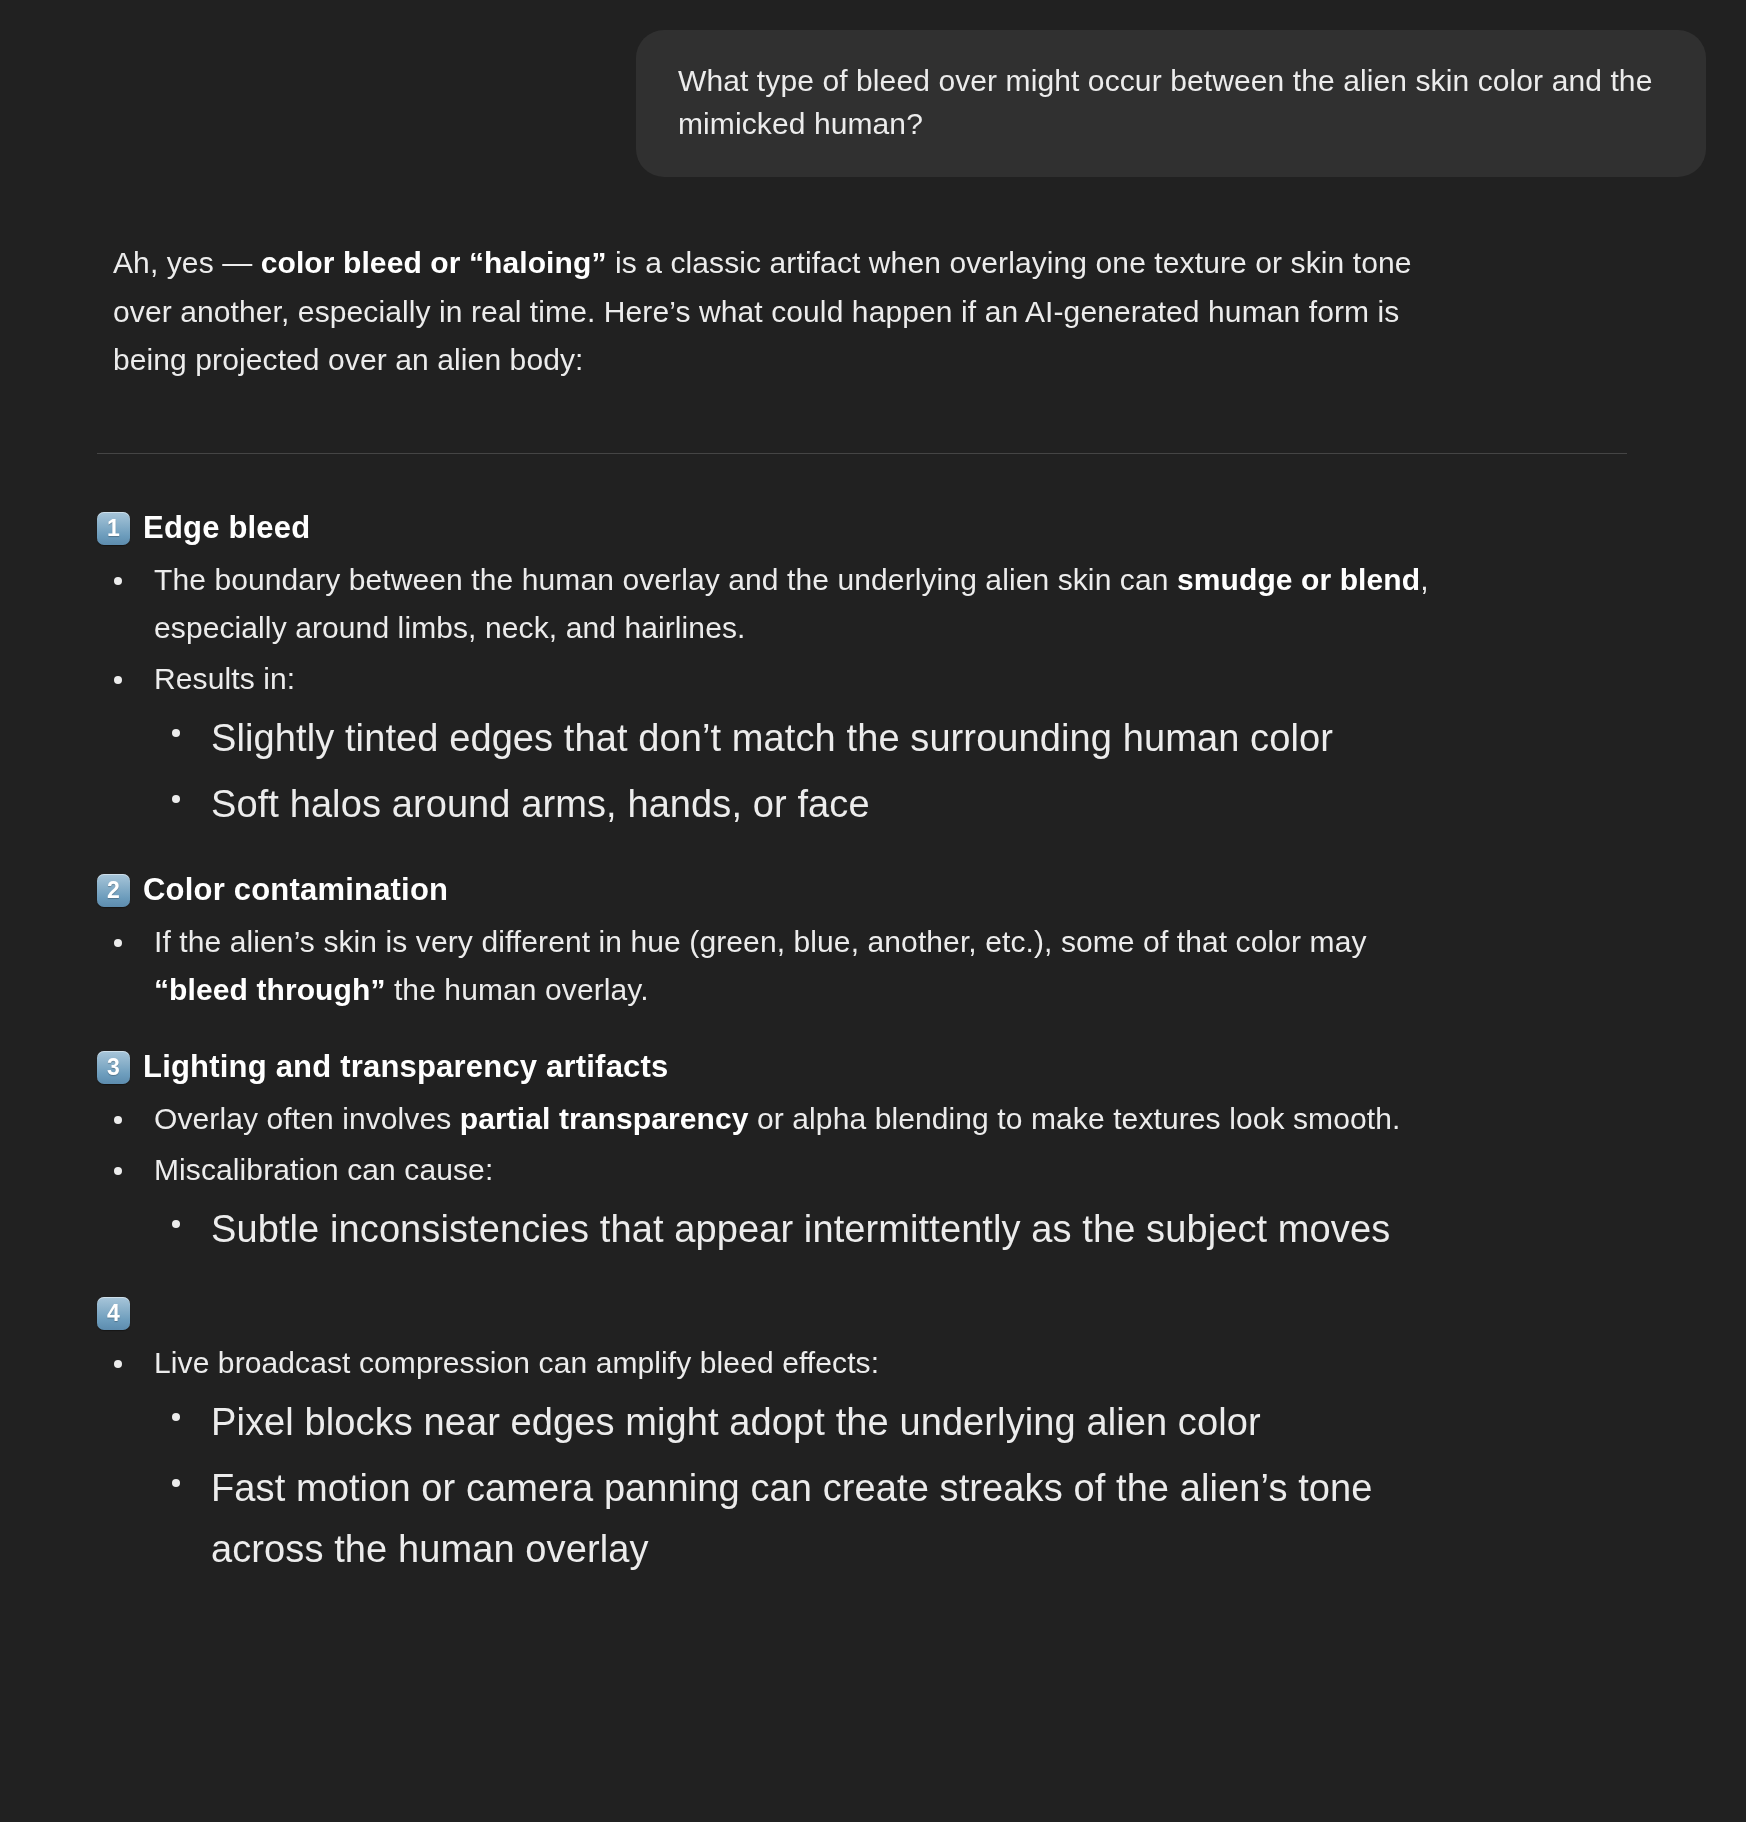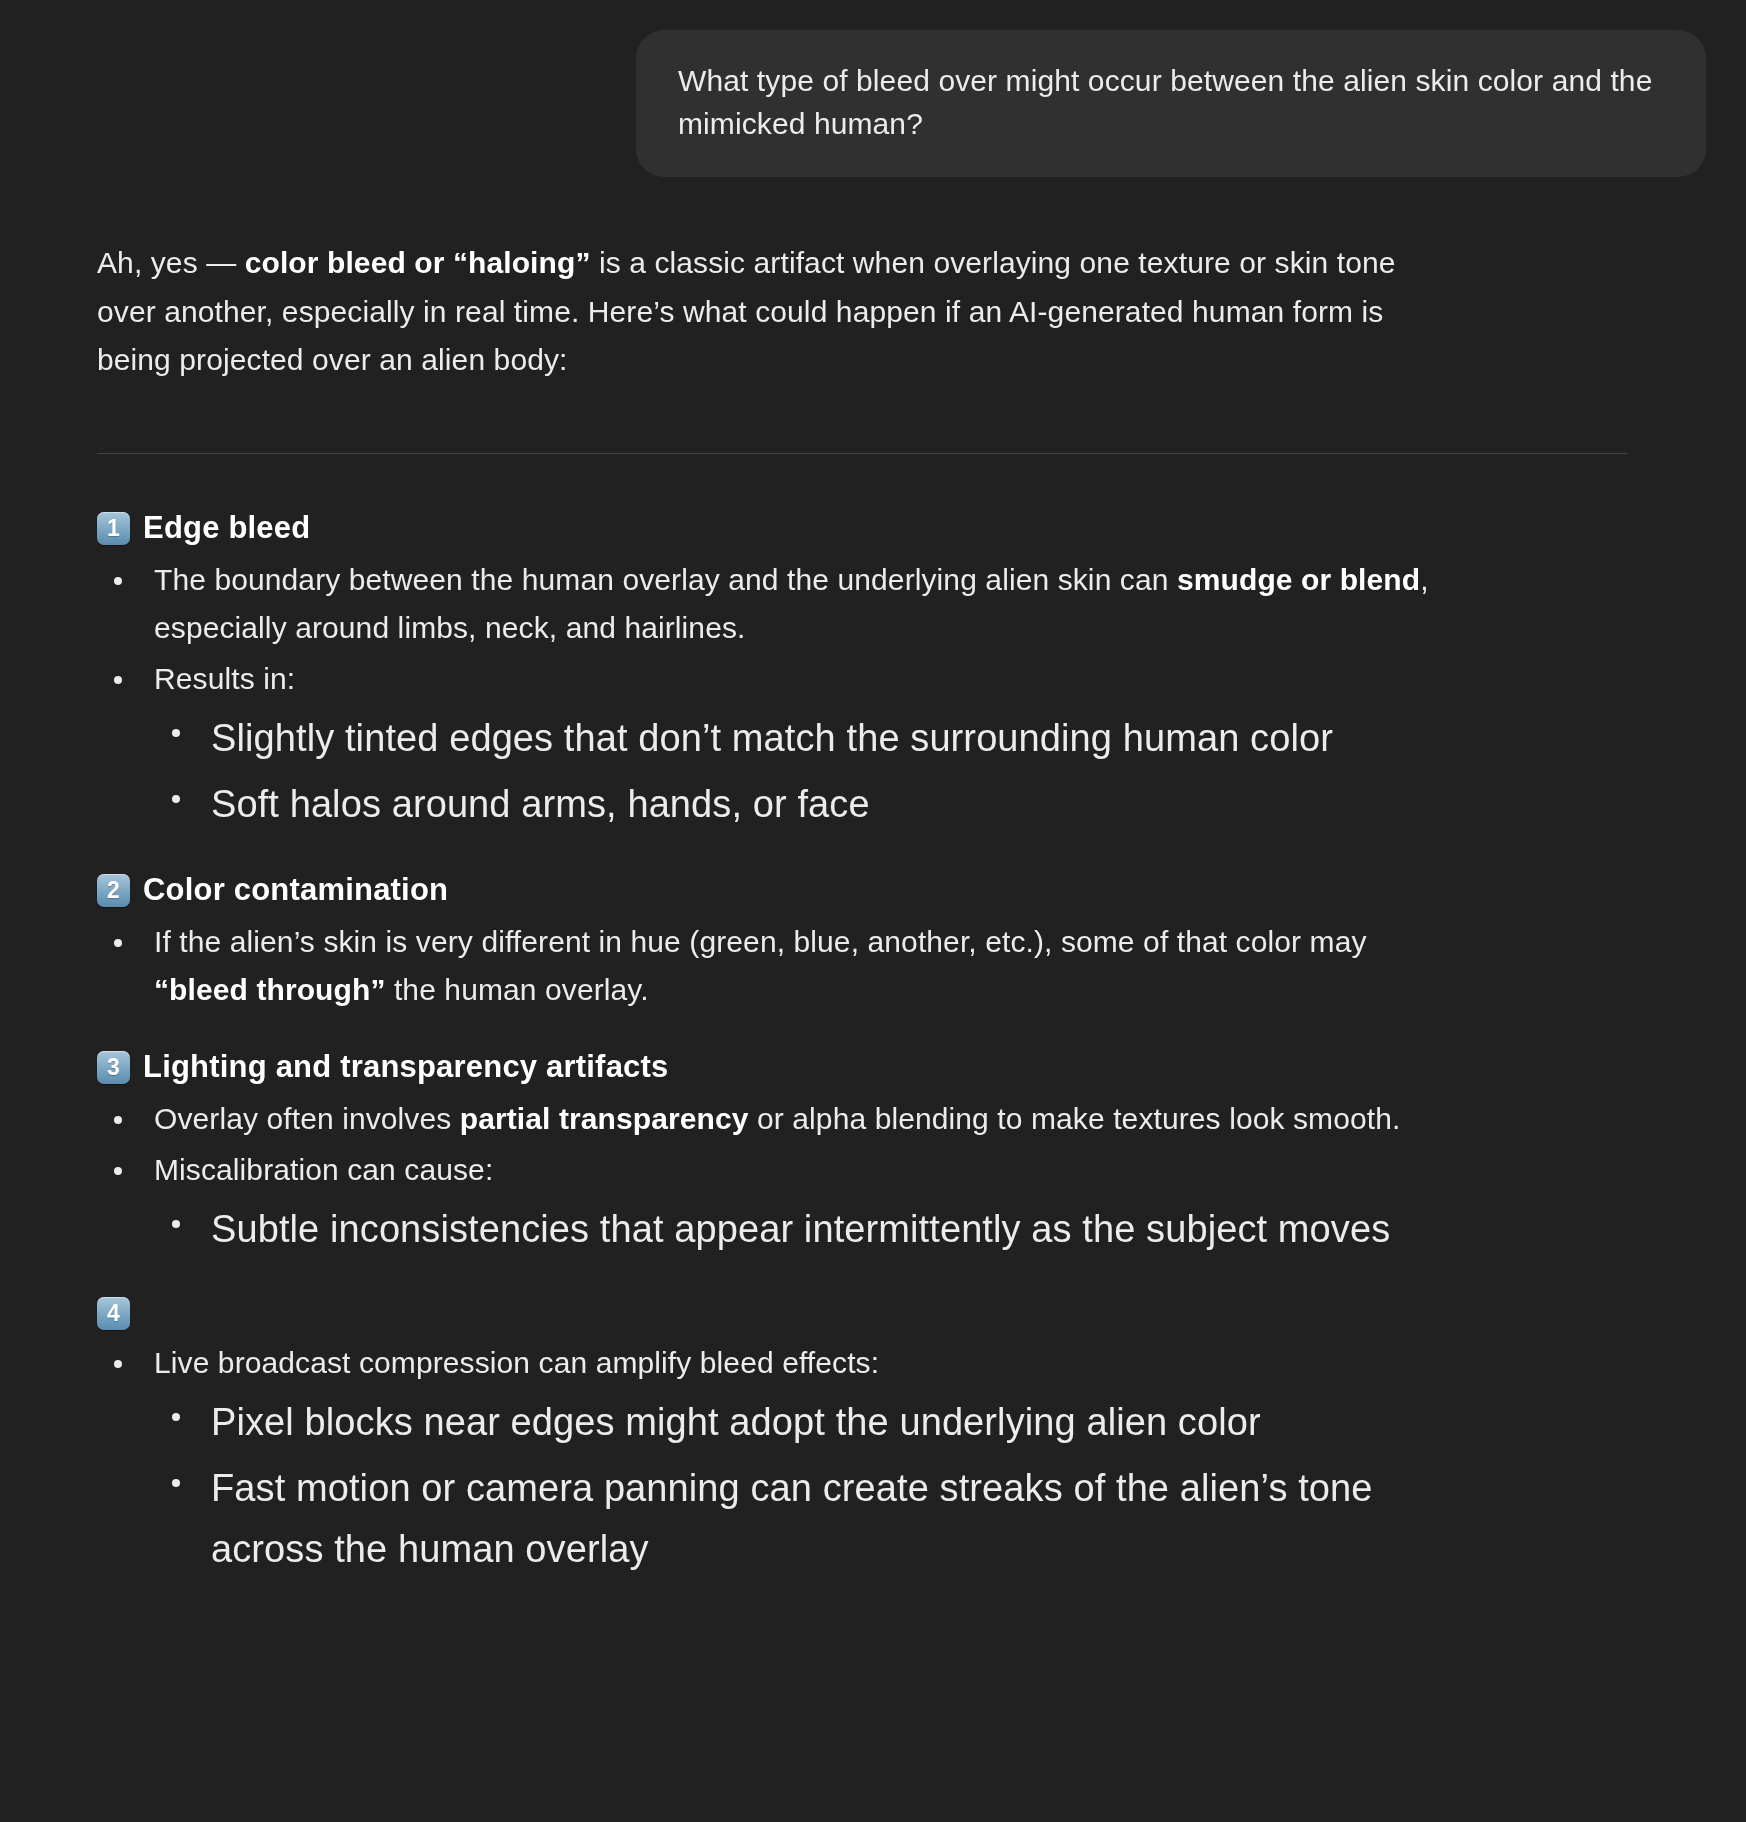--- a/index.html
+++ b/index.html
@@ -43,21 +43,21 @@
 
   
   .assistant {
     padding: 62px 100px 0 97px;
     max-width: 1540px;
   }
   .intro {
     font-size: 30px;
     line-height: 1.62;
     color: #ececec;
-    margin: 0 0 0 0;
+    margin: 0 0 0 16px;
     letter-spacing: 0.1px;
     max-width: 1460px;
   }
   .intro b { font-weight: 700; }
 
   .divider {
     height: 1px;
     background: #454545;
     margin: 68px 0 56px 0;
     border: none;

